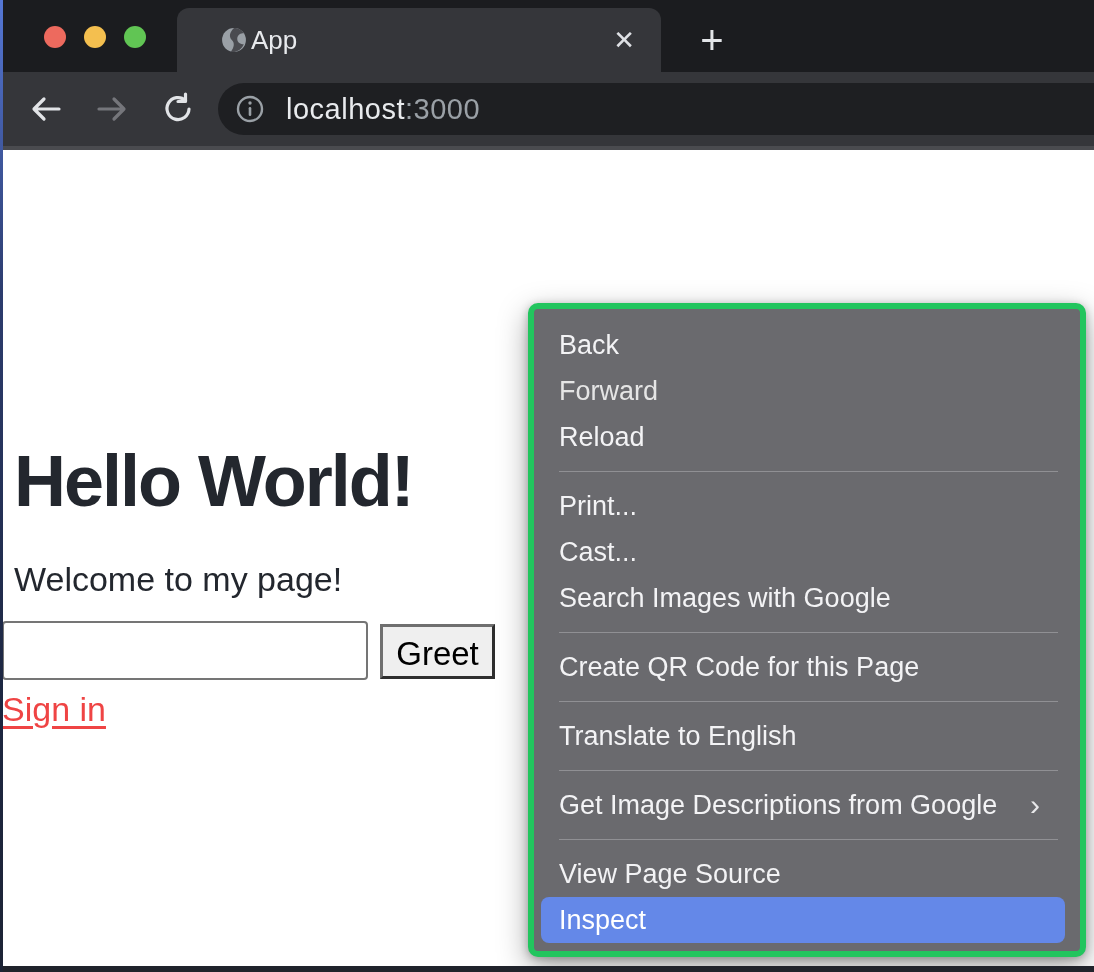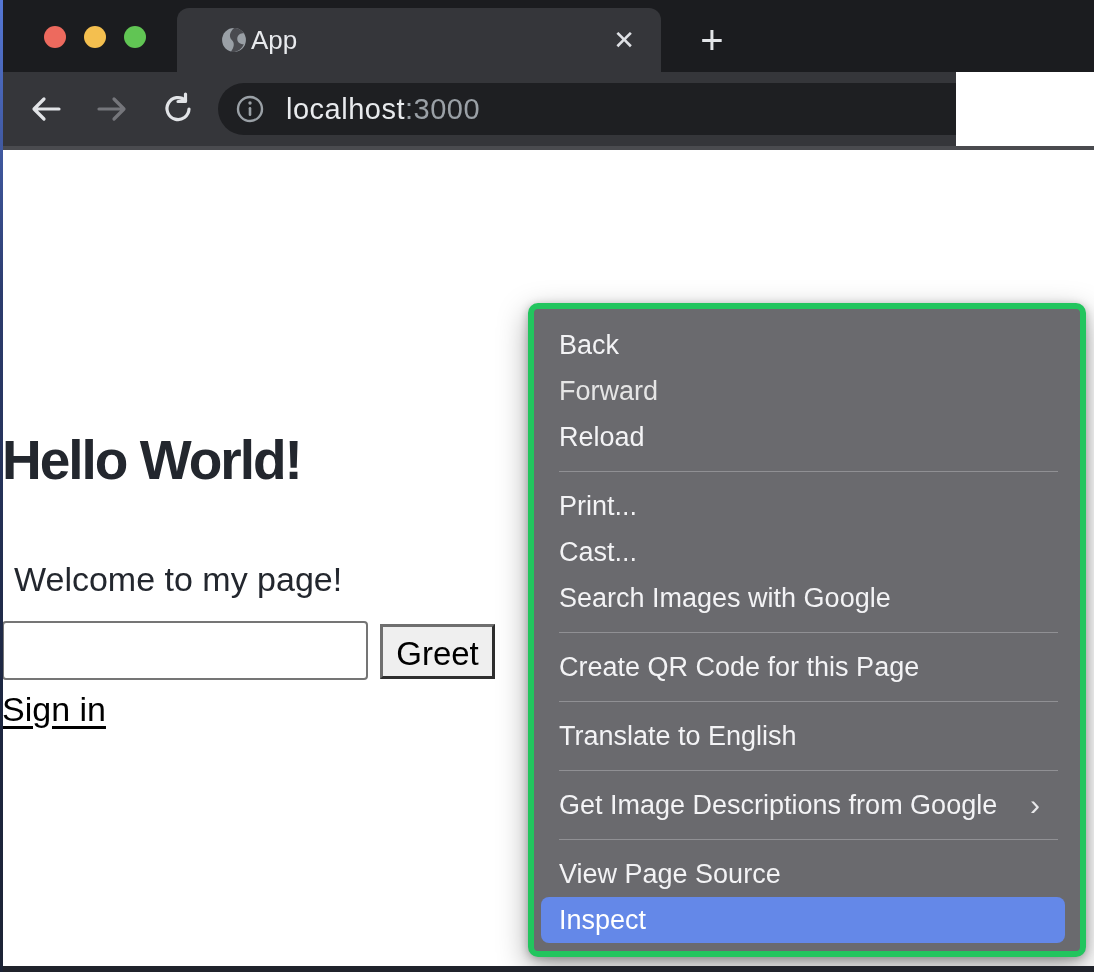--- a/index.html
+++ b/index.html
@@ -24,61 +24,61 @@
   }
   .tab-favicon { width:26px; height:26px; margin-left:28px; flex:0 0 auto; }
   .tab-title { color:#e8eaed; font-size:26px; margin-left:4px; flex:1; }
   .tab-close { color:#dfe1e5; font-size:26px; margin-right:10px; cursor:default; line-height:1; }
   .newtab-btn {
     position:absolute; left:690px; top:22px; width:44px; height:40px;
     color:#e3e5e8; font-size:40px; line-height:36px; text-align:center; font-weight:300;
   }
 
   
-  .toolbar { position:absolute; left:0; top:72px; width:956px; height:74px; background:#35363a; }
+  .toolbar { position:absolute; left:0; top:72px; width:1094px; height:74px; background:#35363a; }
   .nav-btn { position:absolute; top:13px; width:48px; height:48px; display:flex; align-items:center; justify-content:center; }
   .nav-back { left:22px; }
   .nav-forward { left:88px; }
   .nav-reload { left:154px; }
   .omnibox {
     position:absolute; left:218px; top:11px; right:0; height:52px;
     background:#1e1f22; border-radius:26px 0 0 26px;
     display:flex; align-items:center; padding-left:18px;
   }
   .site-info { width:28px; height:28px; flex:0 0 auto; }
   .url { font-size:29px; margin-left:22px; letter-spacing:0.5px; }
   .url .host { color:#e8eaed; }
   .url .port { color:#9aa0a6; }
   .toolbar-divider { position:absolute; left:0; top:146px; width:1094px; height:4px; background:#4a4b4f; }
 
   
   .content { position:absolute; left:0; top:150px; width:1094px; height:816px; background:#ffffff; }
   .page-h1 {
-    position:absolute; left:2px; top:283px; margin:0;
-    font-size:55px; font-weight:700; letter-spacing:-2px; line-height:1; color:#23272e;
+    position:absolute; left:2px; top:283px; margin:12px;
+    font-size:72px; font-weight:700; letter-spacing:-2px; line-height:1; color:#23272e;
   }
   .page-p {
     position:absolute; left:2px; top:398px; margin:12px;
     font-size:34px; color:#23272e;
   }
   .name-input {
     position:absolute; left:2px; top:471px; width:366px; height:59px;
     border:2px solid #757575; border-radius:4px; background:#fff;
     font-size:30px; padding:0 10px; outline:none;
   }
   .greet-btn {
     position:absolute; left:380px; top:474px; width:115px; height:55px;
     background:#efefef; color:#000;
     border-top:3px solid #6f6f6f; border-left:3px solid #6f6f6f;
     border-right:3px solid #2e2e2e; border-bottom:3px solid #2e2e2e;
     font-size:33px; font-family:"Liberation Sans", sans-serif; padding:8px 12px;
   }
   .signin {
     position:absolute; left:2px; top:540px;
-    font-size:34px; color:#000000; text-decoration:underline; text-underline-offset:5px;
+    font-size:34px; color:#ef4444; text-decoration:underline; text-underline-offset:5px;
   }
 
   
   .ctx-menu {
     position:absolute; left:528px; top:303px; width:558px; height:654px;
     background:#6a6a6e; border:6px solid #22c55e; border-radius:10px;
     box-shadow:0 10px 30px rgba(0,0,0,0.35), 0 2px 8px rgba(0,0,0,0.25);
     padding:13px 8px 8px 0; display:flex; flex-direction:column;
   }
   .ctx-item {

